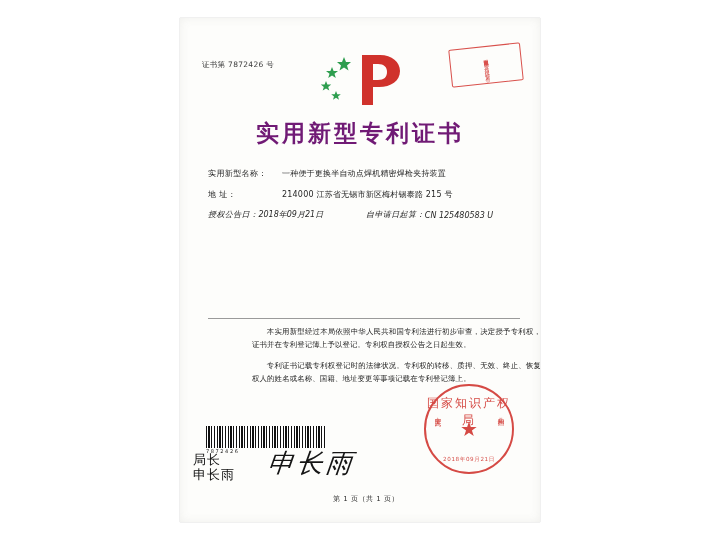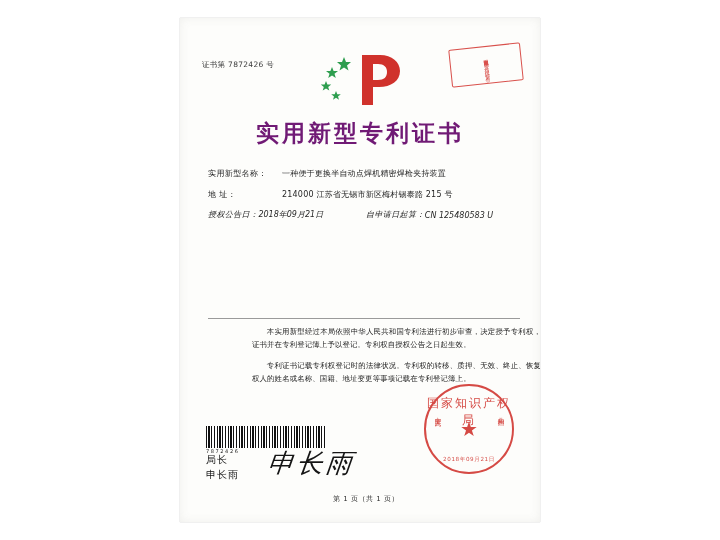--- a/index.html
+++ b/index.html
@@ -191,23 +191,23 @@
     left: 26px;
     top: 430px;
     font-size: 5px;
     color: #222;
     letter-spacing: 1.6px;
   }
 
   
   .sign-labels {
     position: absolute;
-    left: 26px;
+    left: 13px;
     top: 434px;
-    font-size: 10px;
+    font-size: 13px;
     line-height: 15px;
     color: #111;
     letter-spacing: 1px;
   }
   .signature {
     position: absolute;
     left: 88px;
     top: 428px;
     font-size: 26px;
     color: #151515;

